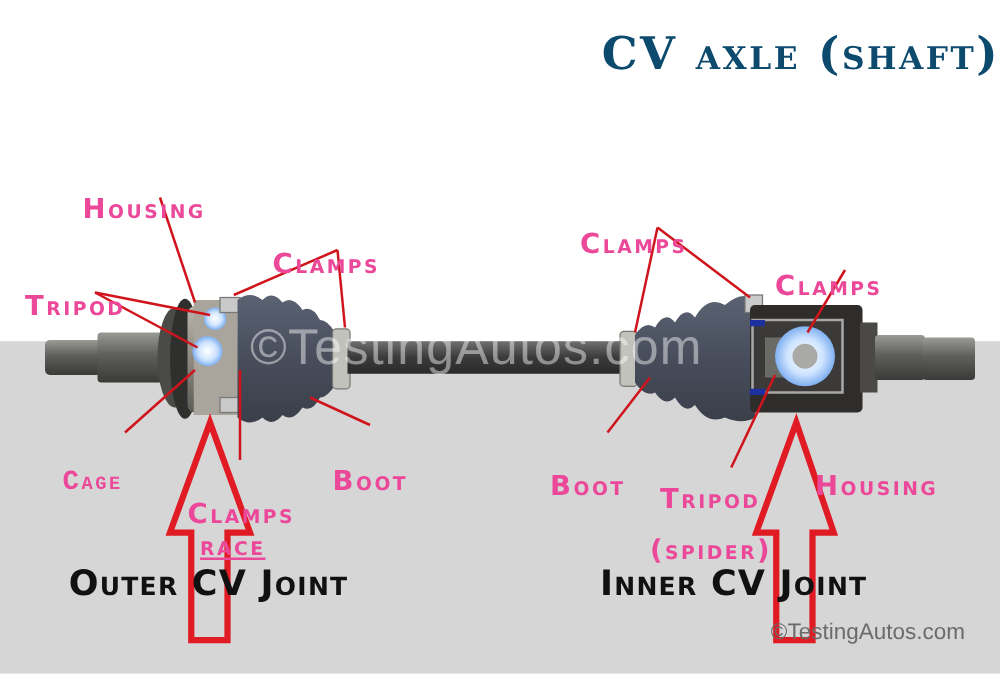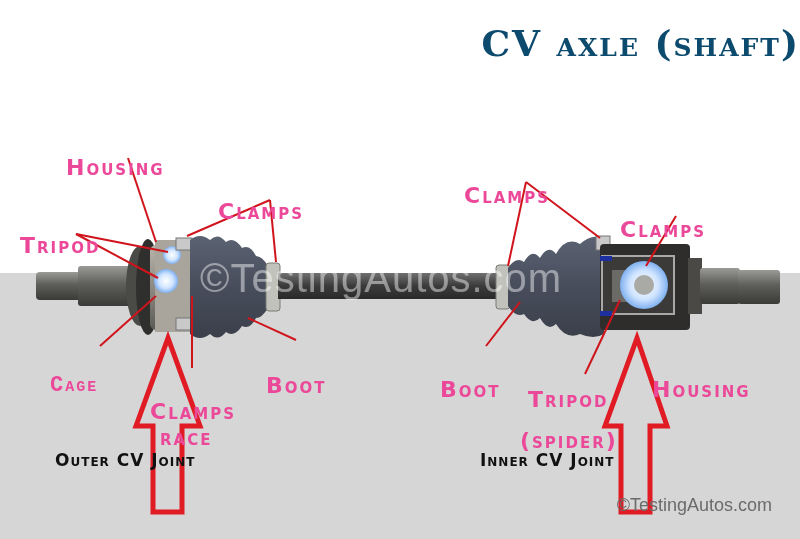--- a/index.html
+++ b/index.html
@@ -1,21 +1,21 @@
 <!DOCTYPE html>
 <html><head>
 <meta charset="utf-8">
 <style>
   html, body { margin: 0; padding: 0; }
   body { width: 800px; height: 539px; overflow: hidden; position: relative; background: #ffffff; font-family: "DejaVu Serif", serif; }
   .bg-top { position: absolute; left: 0; top: 0; width: 800px; height: 273px; background: #ffffff; }
   .bg-bottom { position: absolute; left: 0; top: 273px; width: 800px; height: 266px; background: #d6d6d6; }
   .title { position: absolute; left: 0; top: 22px; width: 800px; text-align: right; font-size: 36px; font-weight: bold; color: #0c4a6e; letter-spacing: 2px; font-variant: small-caps; font-family: "DejaVu Serif", serif; }
   .lbl { position: absolute; font-family: "DejaVu Sans", sans-serif; font-weight: bold; color: #ec4899; font-variant: small-caps; letter-spacing: 2px; font-size: 22px; line-height: 24px; white-space: nowrap; margin-top: 28px; }
-  .section { position: absolute; font-family: "DejaVu Sans", sans-serif; font-weight: bold; color: #111; font-variant: small-caps; letter-spacing: 1px; font-size: 17px; white-space: nowrap; }
+  .section { position: absolute; font-family: "DejaVu Sans", sans-serif; font-weight: bold; color: #111; font-variant: small-caps; letter-spacing: 1px; font-size: 28px; white-space: nowrap; }
   .credit { position: absolute; right: 28px; top: 495px; font-family: "Liberation Sans", sans-serif; font-size: 18px; color: #6b6b6b; }
   .watermark { position: absolute; left: 200px; top: 256px; font-family: "Liberation Sans", sans-serif; font-size: 40px; color: rgba(255,255,255,0.45); letter-spacing: 1px; }
   svg.diagram { position: absolute; left: 0; top: 0; }
 </style>
 </head>
 <body>
 
 <div class="bg-top"></div>
 <div class="bg-bottom"></div>
 
@@ -125,21 +125,21 @@
   <path d="M637 338 L605 426 L621 426 L621 512 L650 512 L650 426 L667 426 Z" fill="none" stroke="#e01b24" stroke-width="5" stroke-linejoin="miter"></path>
 </svg>
 
 <div class="watermark">©TestingAutos.com</div>
 
 <div class="lbl" style="left:66px; top:128px;">Housing</div>
 <div class="lbl" style="left:20px; top:206px;">Tripod</div>
 <div class="lbl" style="left:218px; top:172px;">Clamps</div>
 <div class="lbl" style="left:50px; top:346px;font-family:Liberation Mono, monospace;">Cage</div>
 <div class="lbl" style="left:150px; top:372px;">Clamps</div>
-<div class="lbl" style="left:160px; top:398px;">race</div>
+<div class="lbl" style="left:160px; top:398px;text-decoration:underline;">race</div>
 <div class="lbl" style="left:266px; top:346px;">Boot</div>
 
 <div class="lbl" style="left:464px; top:156px;">Clamps</div>
 <div class="lbl" style="left:620px; top:190px;">Clamps</div>
 <div class="lbl" style="left:440px; top:350px;">Boot</div>
 <div class="lbl" style="left:652px; top:350px;">Housing</div>
 <div class="lbl" style="left:528px; top:360px;">Tripod</div>
 <div class="lbl" style="left:520px; top:401px;text-align:center;">(spider)</div>
 
 <div class="section" style="left:55px; top:450px;">Outer CV Joint</div>

